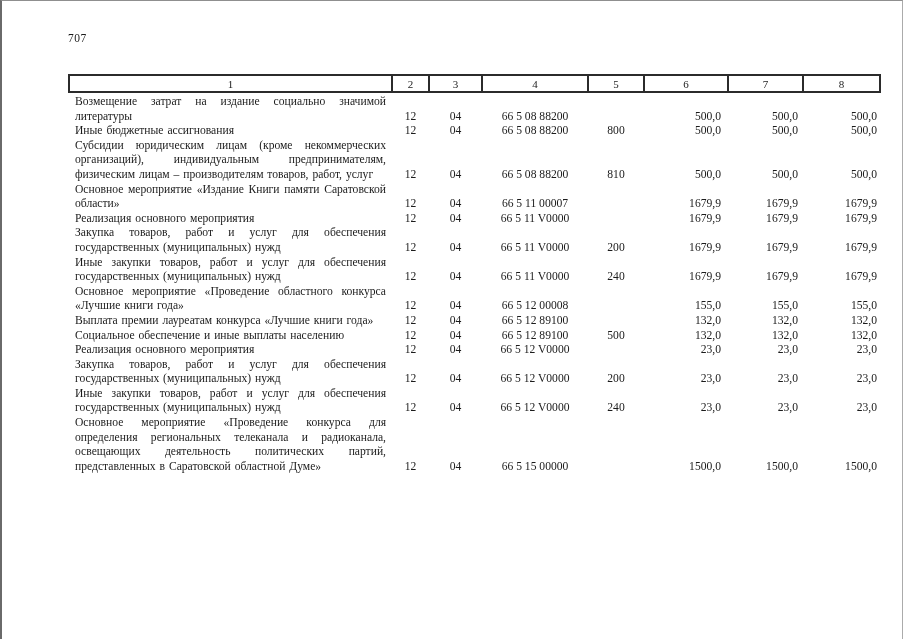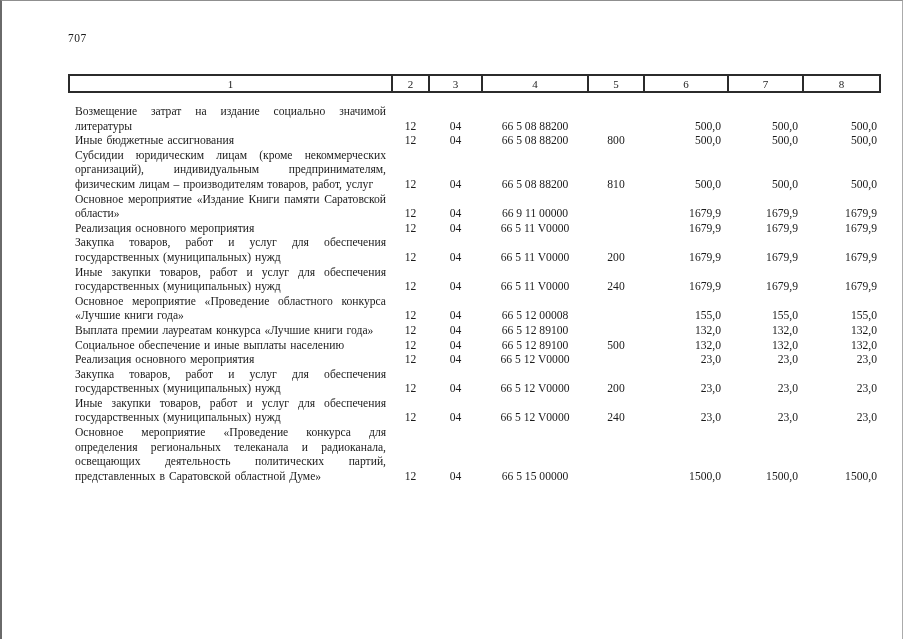--- a/index.html
+++ b/index.html
@@ -57,21 +57,21 @@
     white-space: nowrap;
   }
   table.budget-table td.lbl {
     text-align: justify;
     text-align-last: left;
     padding-left: 6px;
     padding-right: 6px;
     white-space: normal;
     word-spacing: 1px;
   }
-  tbody tr:first-child td { padding-top: 12px; }
+  tbody tr:first-child td { padding-top: 2px; }
   tbody td:nth-child(2),
   tbody td:nth-child(3),
   tbody td:nth-child(4),
   tbody td:nth-child(5) { text-align: center; }
   tbody td:nth-child(6) { text-align: right; padding-right: 7px; }
   tbody td:nth-child(7) { text-align: right; padding-right: 5px; }
   tbody td:nth-child(8) { text-align: right; padding-right: 3px; }
 </style>
 </head>
 <body>
@@ -131,21 +131,21 @@
           <td>66 5 08 88200</td>
           <td>810</td>
           <td>500,0</td>
           <td>500,0</td>
           <td>500,0</td>
         </tr>
         <tr>
           <td class="lbl">Основное мероприятие «Издание Книги памяти Саратовской области»</td>
           <td>12</td>
           <td>04</td>
-          <td>66 9 11 00000</td>
+          <td>66 5 11 00007</td>
           <td></td>
           <td>1679,9</td>
           <td>1679,9</td>
           <td>1679,9</td>
         </tr>
         <tr>
           <td class="lbl">Реализация основного мероприятия</td>
           <td>12</td>
           <td>04</td>
           <td>66 5 11 V0000</td>

